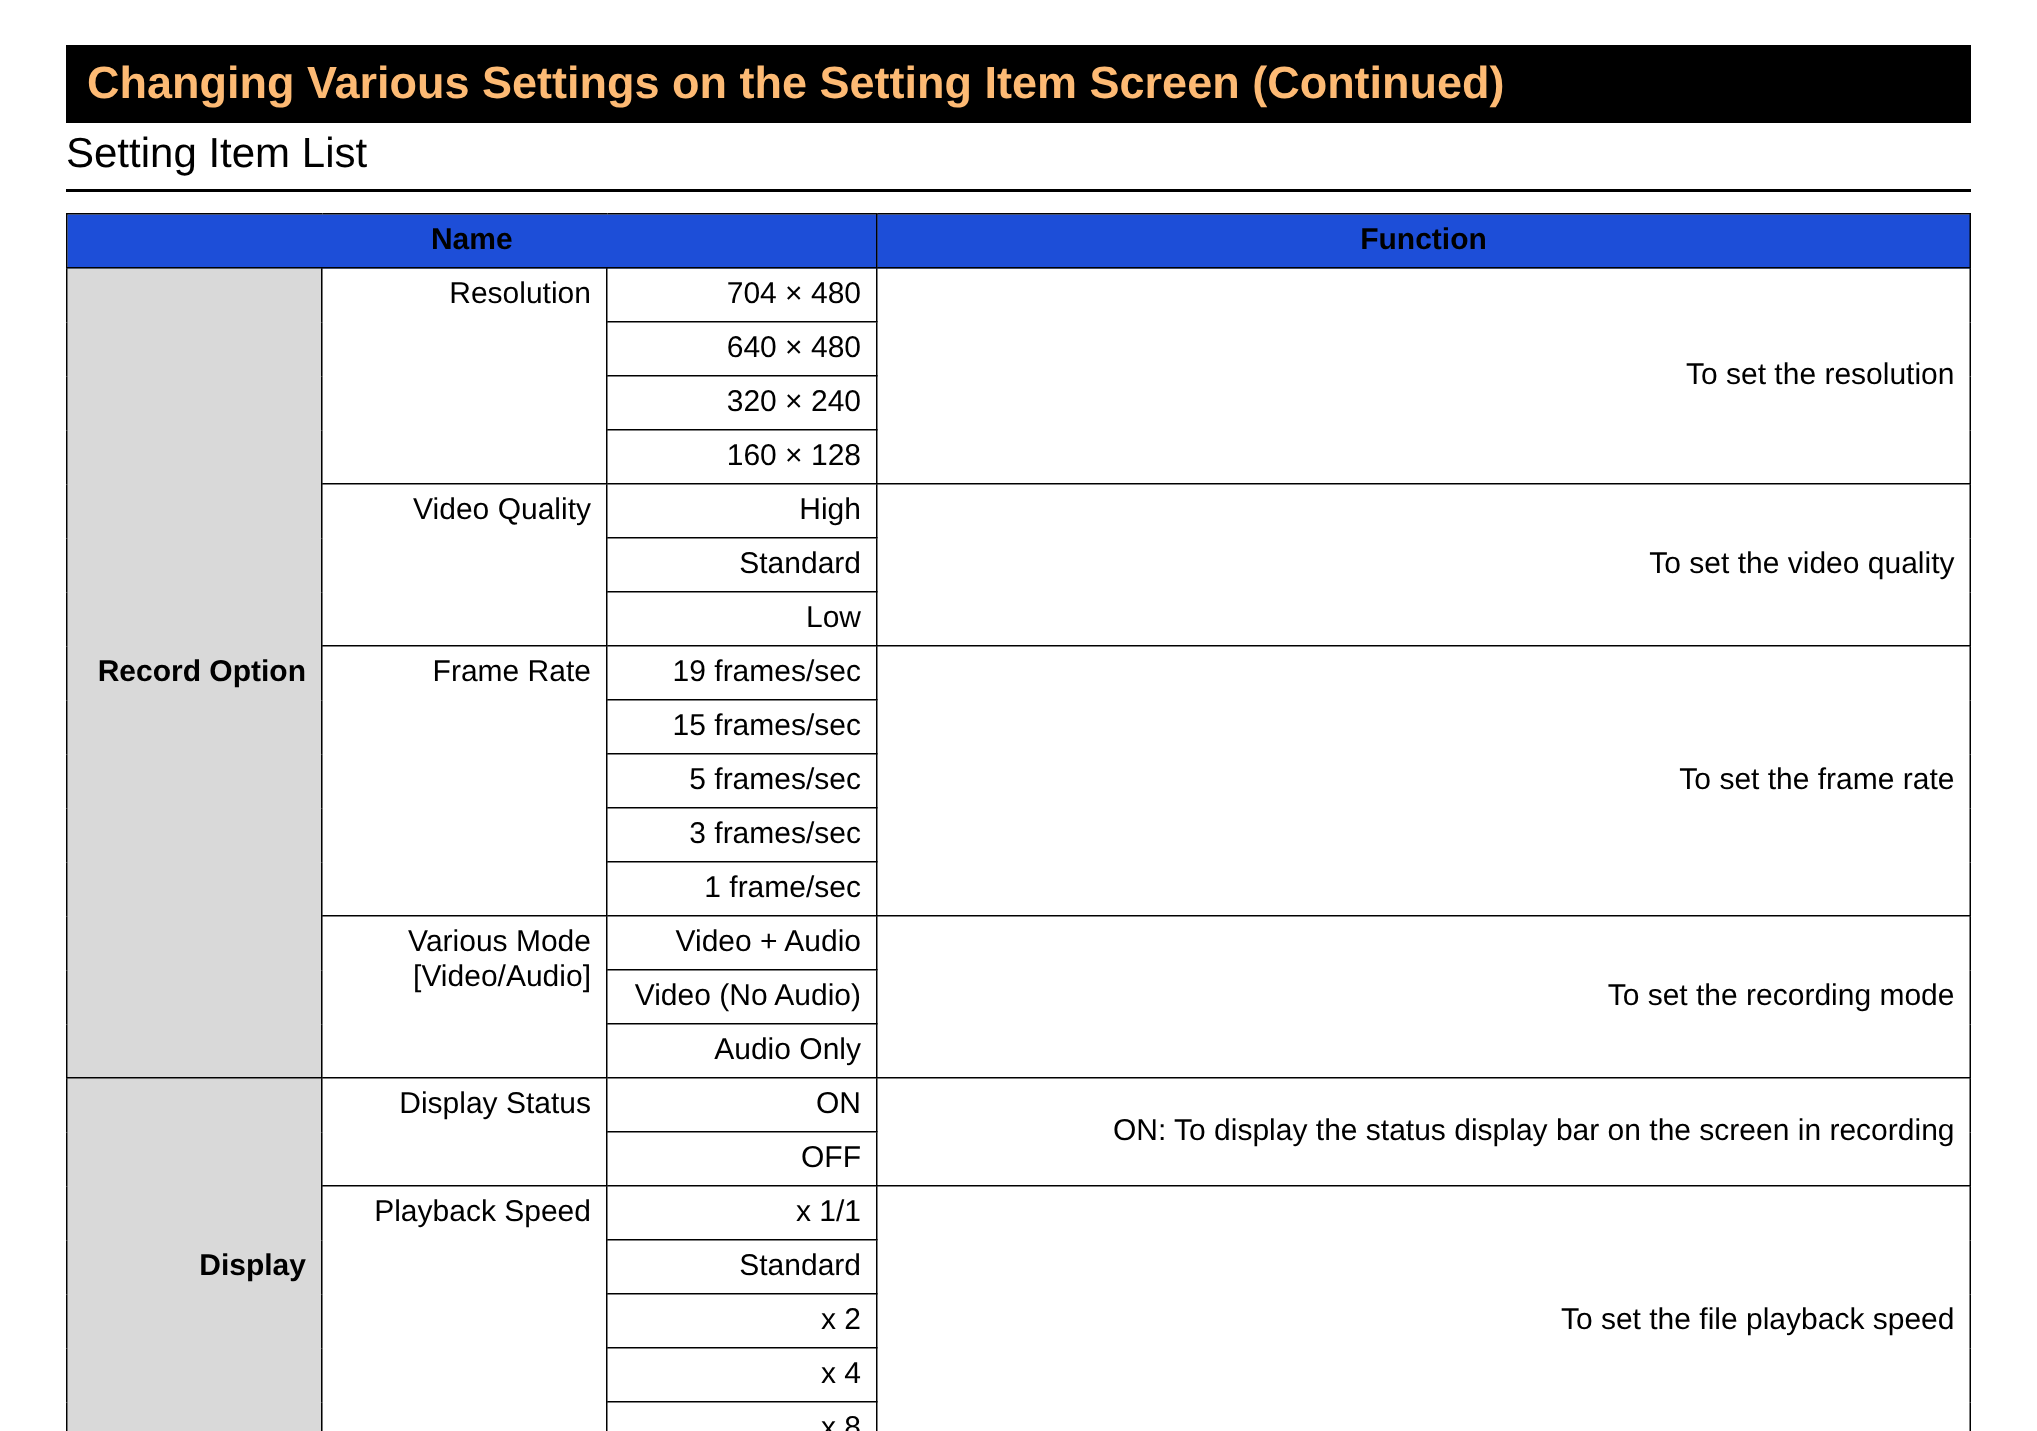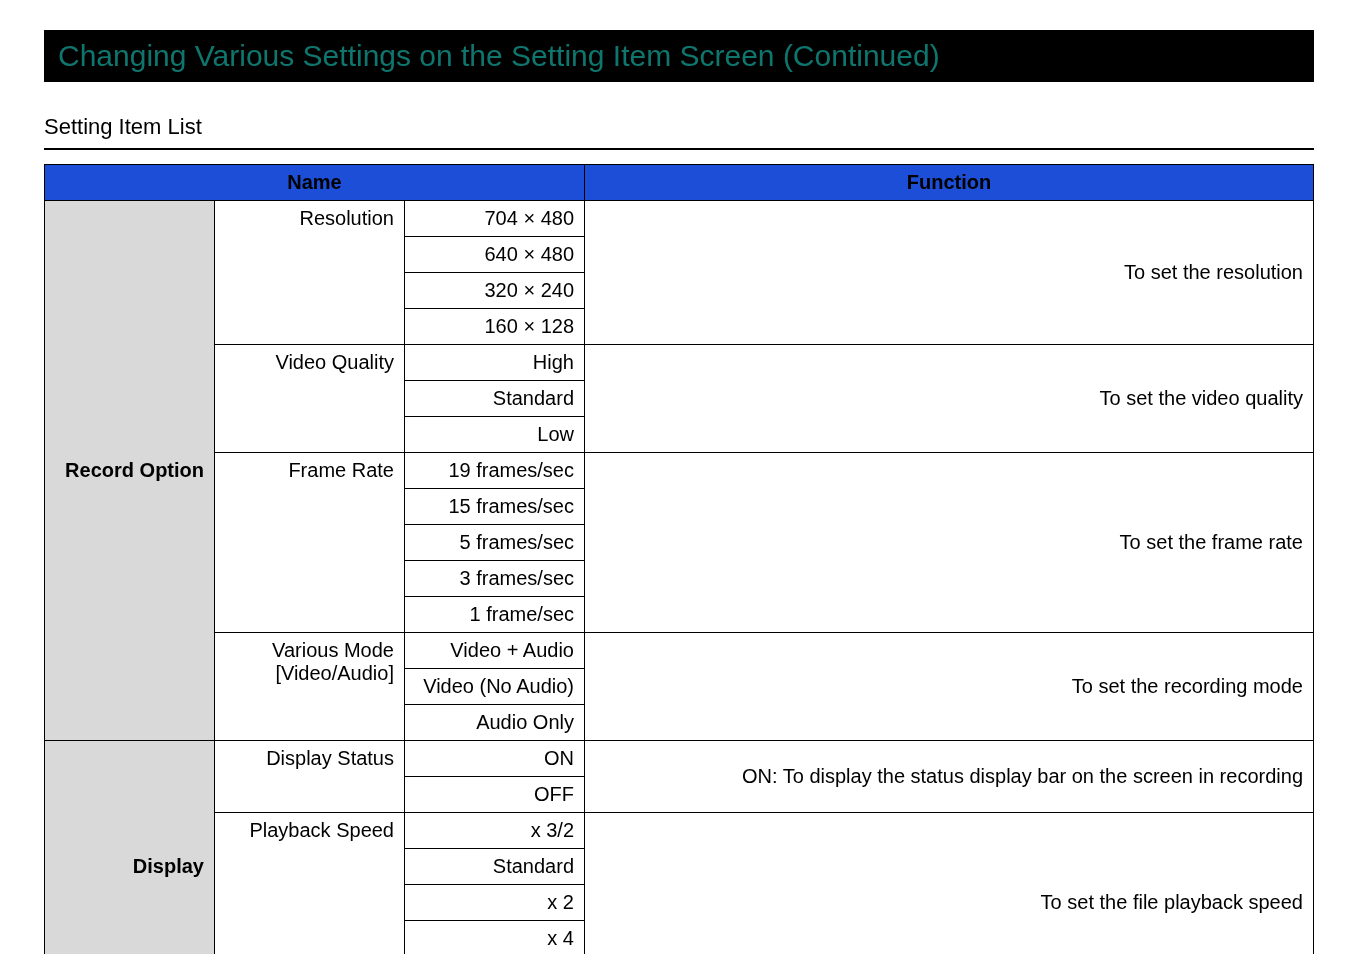--- a/index.html
+++ b/index.html
@@ -9,28 +9,28 @@
   }
   body {
     font-family: Arial, Helvetica, sans-serif;
     background: #fff;
     color: #000;
     padding: 30px 44px;
     width: 1358px;
   }
   .black-band {
     background: #000;
-    color: #0f766e;
+    color: #fdba74;
     font-size: 30px;
-    font-weight: normal;
+    font-weight: bold;
     padding: 9px 14px;
-    margin-bottom: 32px;
+    margin-bottom: 4px;
   }
   .subheading {
-    font-size: 22px;
+    font-size: 28px;
     font-weight: normal;
     padding-bottom: 8px;
     border-bottom: 2px solid #000;
     margin-bottom: 14px;
   }
   table {
     border-collapse: collapse;
     width: 100%;
     font-size: 20px;
   }
@@ -135,21 +135,21 @@
       <td rowspan="2" style="vertical-align:top">Display Status</td>
       <td>ON</td>
       <td rowspan="2">ON: To display the status display bar on the screen in recording</td>
     </tr>
     <tr>
         <td>OFF</td>
       </tr>
 
     <tr>
       <td rowspan="5" style="vertical-align:top">Playback Speed</td>
-      <td>x 3/2</td>
+      <td>x 1/1</td>
       <td rowspan="5">To set the file playback speed</td>
     </tr>
     <tr>
         <td>Standard</td>
       </tr>
     <tr>
         <td>x 2</td>
       </tr>
     <tr>
         <td>x 4</td>

